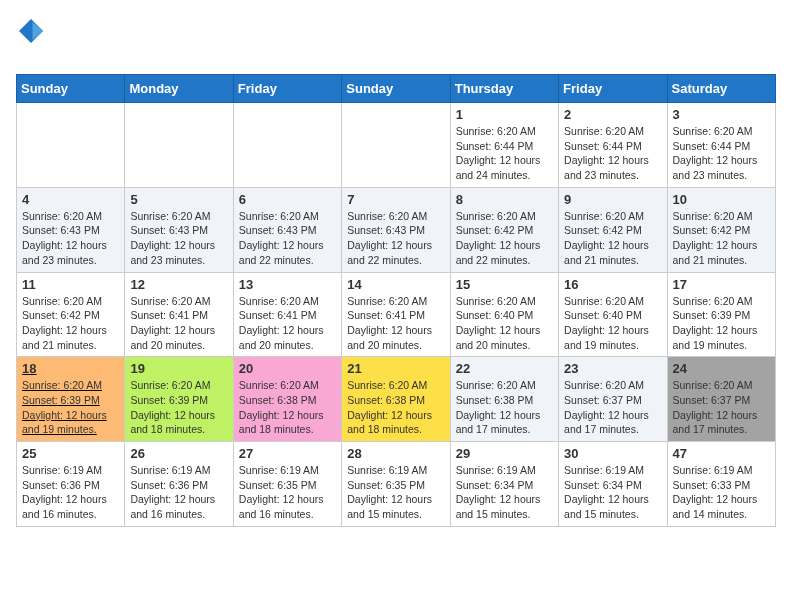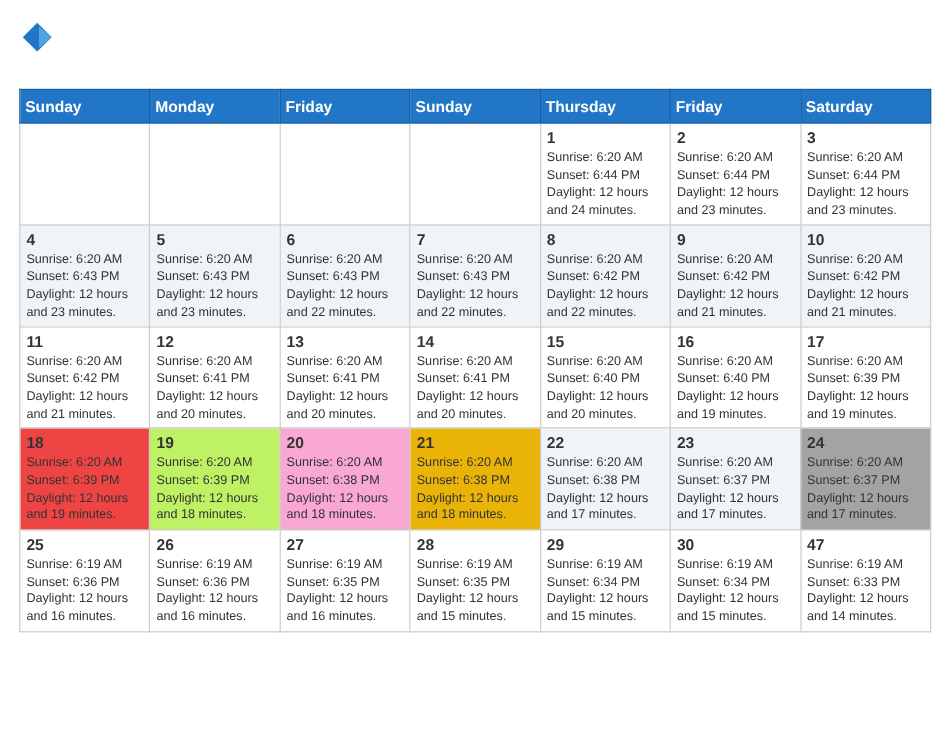--- a/index.html
+++ b/index.html
@@ -245,42 +245,42 @@
         </td>
         <td>
           <span class="day-number">17</span>
           <div class="day-info" style="white-space: pre-line;">Sunrise: 6:20 AM
 Sunset: 6:39 PM
 Daylight: 12 hours
 and 19 minutes.</div>
         </td>
       </tr>
       <tr>
-        <td style="background: #ef4444;">
+        <td style="background: #fdba74; text-decoration: underline;">
           <span class="day-number">18</span>
           <div class="day-info" style="white-space: pre-line;">Sunrise: 6:20 AM
 Sunset: 6:39 PM
 Daylight: 12 hours
 and 19 minutes.</div>
         </td>
         <td style="background: #bef264;">
           <span class="day-number">19</span>
           <div class="day-info" style="white-space: pre-line;">Sunrise: 6:20 AM
 Sunset: 6:39 PM
 Daylight: 12 hours
 and 18 minutes.</div>
         </td>
         <td style="background: #f9a8d4;">
           <span class="day-number">20</span>
           <div class="day-info" style="white-space: pre-line;">Sunrise: 6:20 AM
 Sunset: 6:38 PM
 Daylight: 12 hours
 and 18 minutes.</div>
         </td>
-        <td style="background: #eab308;">
+        <td style="background: #fde047;">
           <span class="day-number">21</span>
           <div class="day-info" style="white-space: pre-line;">Sunrise: 6:20 AM
 Sunset: 6:38 PM
 Daylight: 12 hours
 and 18 minutes.</div>
         </td>
         <td style="background: rgb(240, 244, 248);">
           <span class="day-number">22</span>
           <div class="day-info" style="white-space: pre-line;">Sunrise: 6:20 AM
 Sunset: 6:38 PM

